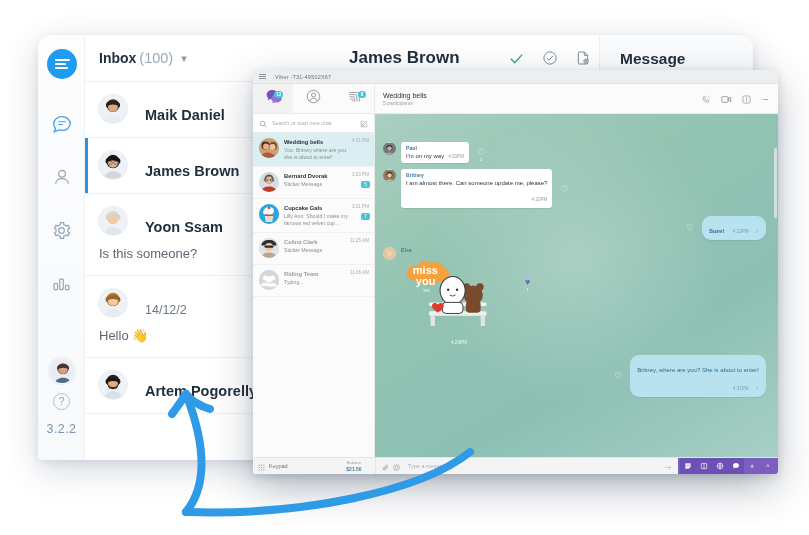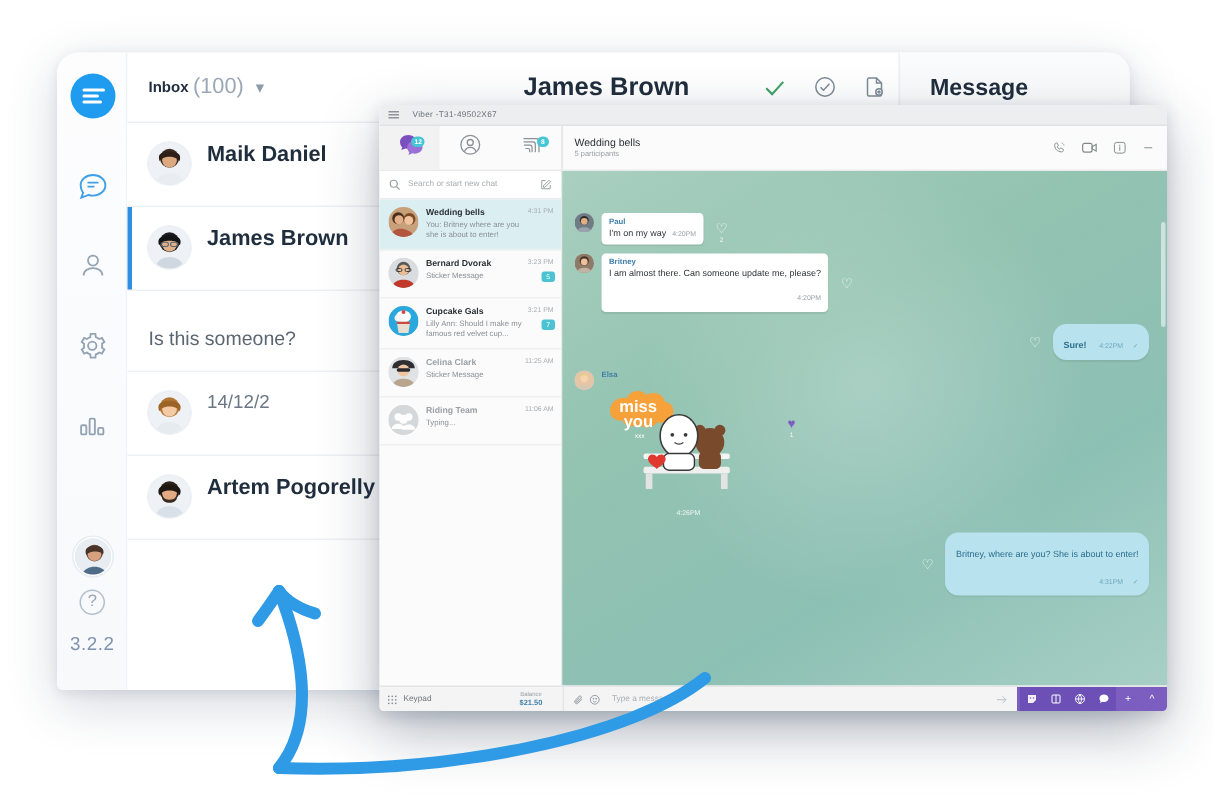--- a/index.html
+++ b/index.html
@@ -58,33 +58,33 @@
     position: absolute; left: 0; bottom: 24px; width: 47px; text-align: center;
     color: #7f93ad; font-size: 12.5px; letter-spacing: .4px;
   }
 
   
   .bw-list { position: absolute; left: 47px; top: 0; width: 246px; bottom: 0; background: #fff; }
   .bw-list-head {
     height: 47px; display: flex; align-items: center; padding: 0 12px 0 14px;
     border-bottom: 1px solid #eceff3;
   }
-  .inbox-title { font-size: 10px; color: #1f2d3d; font-weight: bold; }
+  .inbox-title { font-size: 14px; color: #1f2d3d; font-weight: bold; }
   .inbox-count { font-size: 14.5px; color: #9aa7b4; font-weight: normal; margin-left: 3px;}
   .caret { margin-left: 8px; color: #8d9aa8; font-size: 11px; }
 
   .conv {
     padding: 13px 14px 14px 14px; border-bottom: 1px solid #eef1f4;
     position: relative; background: #fff;
   }
   .conv.selected { background: #fff; }
   .conv.selected::before {
     content: ""; position: absolute; left:0; top:0; bottom:0; width: 3px; background: #2f8fe0;
   }
-  .conv-top { display: flex; align-items: flex-start; }
+  .conv-top { display: flex; align-items: flex-end; gap: 7px; }
   .conv-av {
     width: 28px; height: 28px; border-radius: 50%; overflow: hidden;
     flex: 0 0 28px; background: #dde5ec; margin-right: 11px;
     box-shadow: 0 0 0 1px #eef2f6;
   }
   .conv-name { font-size: 14.5px; font-weight: bold; color: #1f2d3d; flex: 1 1 auto; white-space: nowrap; }
   .conv-date { font-size: 12.5px; color: #6a7785; white-space: nowrap; }
   .conv-msg { margin-top: 11px; font-size: 13px; color: #5a6672; }
 
   
@@ -307,36 +307,50 @@
               <rect x="21" y="15" width="7" height="4" rx="2" fill="none" stroke="#5b6670" stroke-width="1"></rect>
               <path d="M6 40c1.6-8 8-11 14-11s12.4 3 14 11z" fill="#cfd8e0"></path>
               </svg>
           </div>
           <div class="conv-name clip-name">James Brown</div>
           <div class="conv-date">Mon</div>
         </div>
       </div>
 
       <div class="conv">
+        <div class="conv-top">
+          <div class="conv-av">
+            <svg width="28" height="28" viewBox="0 0 40 40">
+                <rect width="40" height="40" fill="#eef2f6"></rect>
+              <circle cx="20" cy="15" r="9.5" fill="#e3d9c8"></circle>
+                <circle cx="20" cy="17" r="7" fill="#f0c9aa"></circle>
+              <path d="M9.5 14c1-7 20-7 21 0 .3 2.4-.4 4.2-1.2 4.7-1.4-5.9-17.2-5.9-18.6 0-.8-.5-1.5-2.3-1.2-4.7z" fill="#ddd2bd"></path>
+              <path d="M6 40c1.6-8 8-11 14-11s12.4 3 14 11z" fill="#dfe6ec"></path>
+              </svg>
+          </div>
+          <div class="conv-name clip-name">Yoon Ssam</div>
+          <div class="conv-date">8/02/2</div>
+        </div>
         <div class="conv-msg">Is this someone?</div>
       </div>
 
       <div class="conv">
         <div class="conv-top">
           <div class="conv-av">
             <svg width="28" height="28" viewBox="0 0 40 40">
                 <rect width="40" height="40" fill="#eef2f6"></rect>
               <circle cx="20" cy="15" r="9.5" fill="#b3752f"></circle>
                 <circle cx="20" cy="17" r="7" fill="#f4c9a5"></circle>
               <path d="M9.5 14c1-7 20-7 21 0 .3 2.4-.4 4.2-1.2 4.7-1.4-5.9-17.2-5.9-18.6 0-.8-.5-1.5-2.3-1.2-4.7z" fill="#9c6326"></path>
               <path d="M6 40c1.6-8 8-11 14-11s12.4 3 14 11z" fill="#e6ebef"></path>
               </svg>
           </div>
           <div class="conv-date">14/12/2</div>
         </div>
+        <div class="conv-msg">Hello 👋</div>
       </div>
 
       <div class="conv">
         <div class="conv-top">
           <div class="conv-av">
             <svg width="28" height="28" viewBox="0 0 40 40">
                 <rect width="40" height="40" fill="#eef2f6"></rect>
               <circle cx="20" cy="15" r="9.5" fill="#2b2119"></circle>
                 <circle cx="20" cy="17" r="7" fill="#e2ab83"></circle>
               <path d="M9.5 14c1-7 20-7 21 0 .3 2.4-.4 4.2-1.2 4.7-1.4-5.9-17.2-5.9-18.6 0-.8-.5-1.5-2.3-1.2-4.7z" fill="#1f1711"></path>

